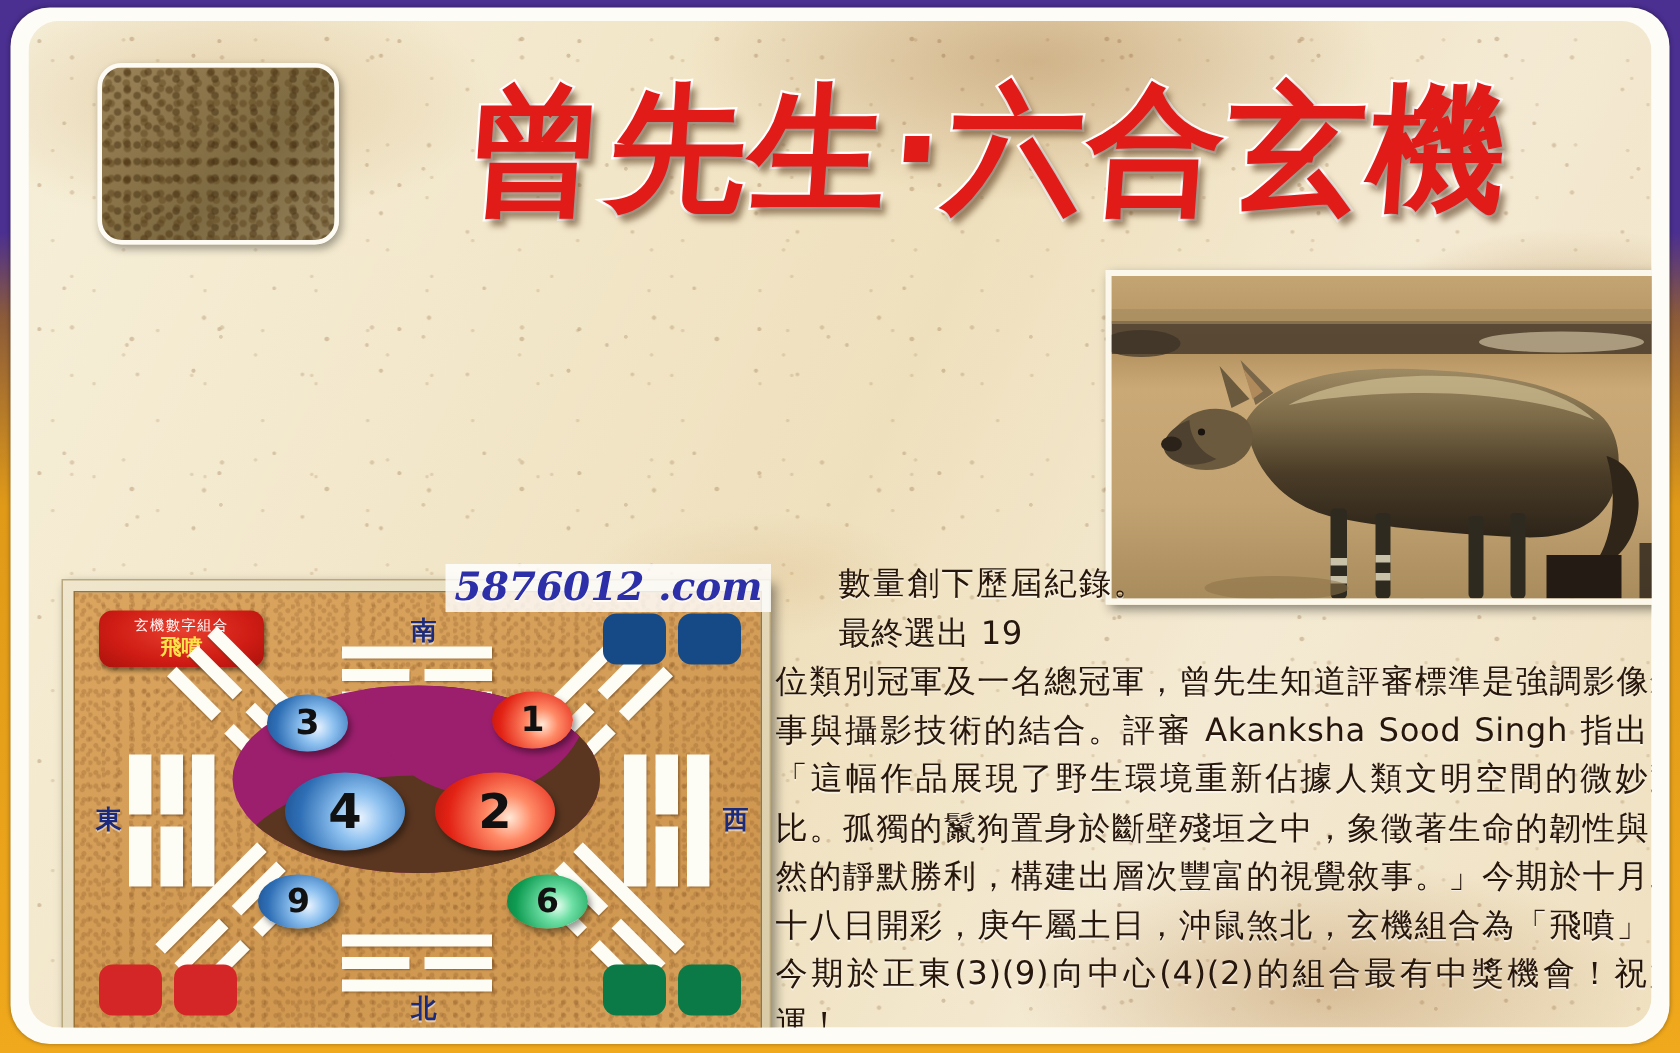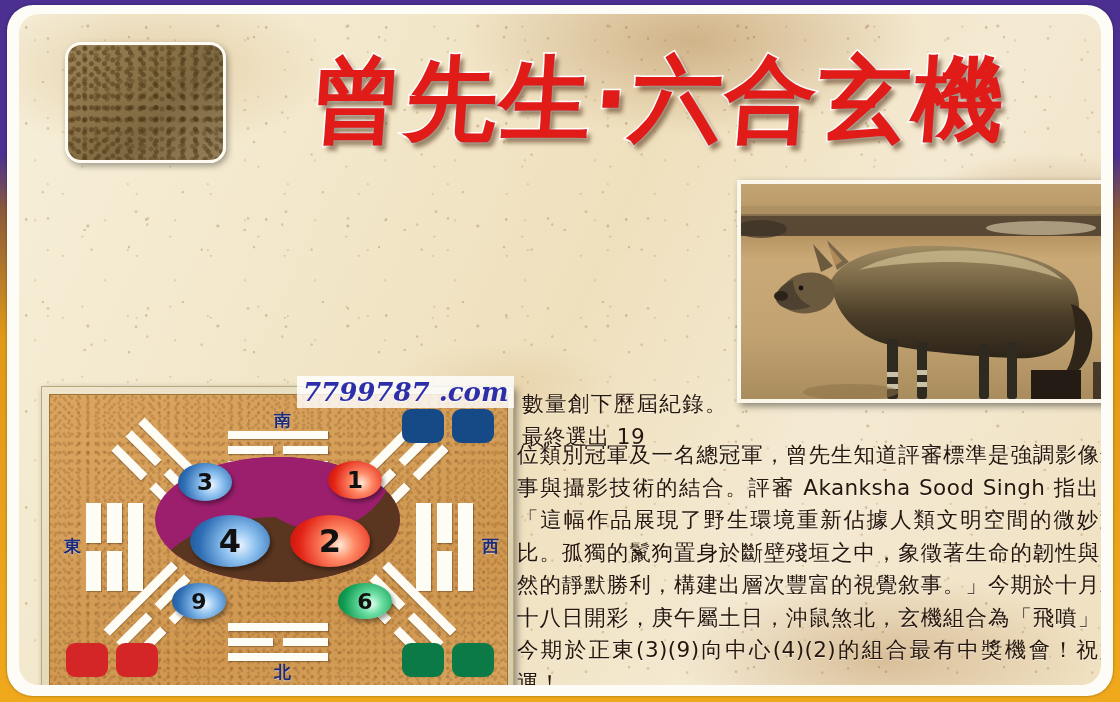--- a/index.html
+++ b/index.html
@@ -96,21 +96,21 @@
   .bodytext{
     position:absolute;
     color:#26160b;
     font-family:"DejaVu Sans","Liberation Sans",sans-serif;
     font-size:21.5px;line-height:32.5px;
     letter-spacing:.4px;
     text-align:justify;
     text-shadow:0 1px 0 rgba(255,255,255,.55);
   }
   #para-top{left:40px;top:166px;width:675px;text-indent:38px;}
-  #para-mid{left:503px;top:360px;width:205px;margin-top:14px;}
+  #para-mid{left:540px;top:360px;width:205px;}
   #para-bot{left:498px;top:425px;width:605px;}
 
   
   #board-outer{
     position:absolute;left:22px;top:372px;width:473px;height:310px;
     background:linear-gradient(145deg,#efe6cd,#d9cba6);
     border:1px solid #b9a77e;
     box-shadow:3px 3px 7px rgba(0,0,0,.4);
     padding:7px;box-sizing:border-box;
   }
@@ -258,20 +258,24 @@
           <ellipse cx="110" cy="208" rx="48" ry="8" fill="#8d7349" opacity=".55"></ellipse>
         </svg>
       </div>
 
       <div class="bodytext" id="para-mid">數量創下歷屆紀錄。最終選出 19</div>
       <div class="bodytext" id="para-bot">位類別冠軍及一名總冠軍，曾先生知道評審標準是強調影像敘事與攝影技術的結合。評審 Akanksha Sood Singh 指出：「這幅作品展現了野生環境重新佔據人類文明空間的微妙對比。孤獨的鬣狗置身於斷壁殘垣之中，象徵著生命的韌性與自然的靜默勝利，構建出層次豐富的視覺敘事。」今期於十月二十八日開彩，庚午屬土日，沖鼠煞北，玄機組合為「飛噴」，今期於正東(3)(9)向中心(4)(2)的組合最有中獎機會！祝好運！</div>
 
       <div id="board-outer">
         <div id="board">
 
+          <div id="combo-chip">
+            <div id="combo-title">玄機數字組合</div>
+            <div id="combo-value">飛噴</div>
+          </div>
 
           <div class="dir" style="left:224px;top:14px;">南</div>
           <div class="dir" style="left:224px;top:266px;">北</div>
           <div class="dir" style="left:14px;top:140px;">東</div>
           <div class="dir" style="left:432px;top:140px;">西</div>
 
           <div class="tri" style="left:178px;top:36px;width:100px;height:40px;">
             <div class="bar" style="left:0;top:0;width:100px;height:8px;"></div>
             <div class="bar" style="left:0;top:15px;width:45px;height:8px;"></div>
             <div class="bar" style="left:55px;top:15px;width:45px;height:8px;"></div>
@@ -347,17 +351,17 @@
 
           <div class="corner c-blue" style="left:352px;top:14px;"></div>
           <div class="corner c-blue" style="left:402px;top:14px;"></div>
           <div class="corner c-red" style="left:16px;top:248px;"></div>
           <div class="corner c-red" style="left:66px;top:248px;"></div>
           <div class="corner c-green" style="left:352px;top:248px;"></div>
           <div class="corner c-green" style="left:402px;top:248px;"></div>
         </div>
       </div>
 
-      <div id="watermark">7799787 .com</div>
+      <div id="watermark">5876012 .com</div>
 
     </div>
   </div>
 </div>
 
 </body></html>

